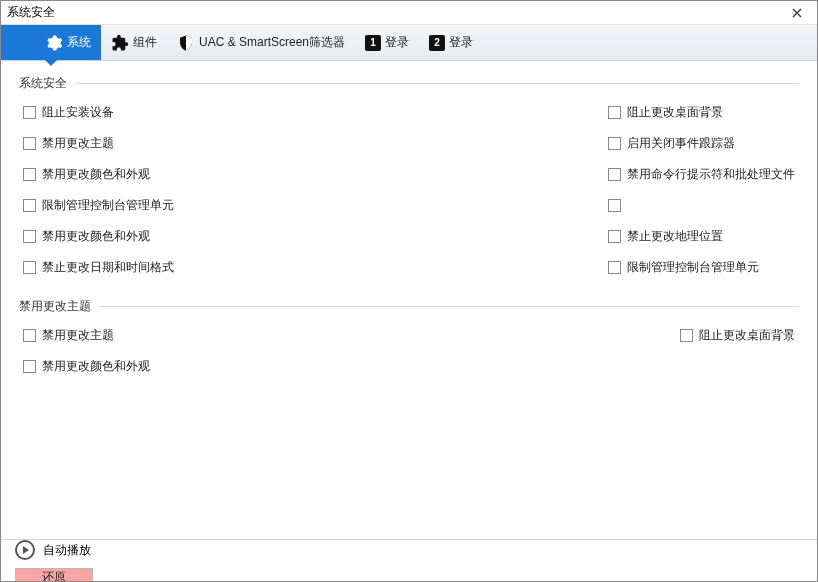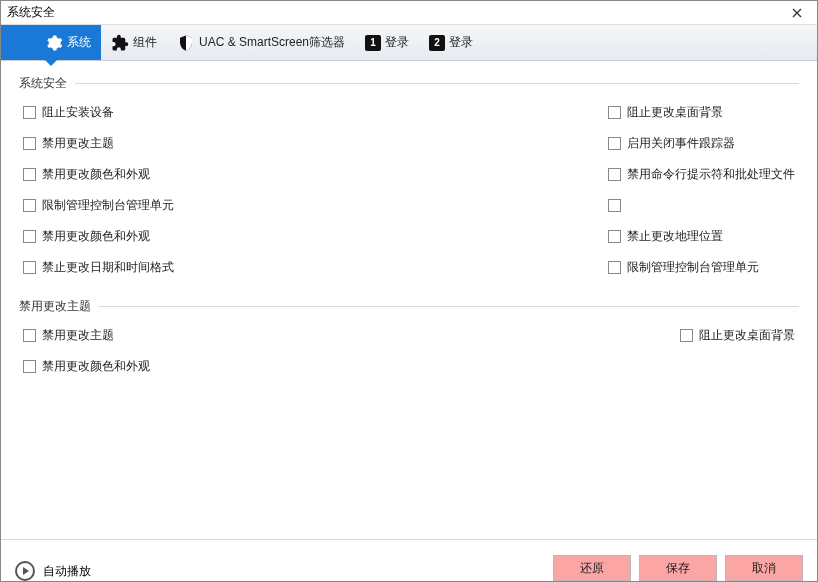--- a/index.html
+++ b/index.html
@@ -102,23 +102,24 @@
 .opt .cb {
   width: 13px; height: 13px;
   border: 1px solid #888;
   background: #fff;
   flex-shrink: 0;
 }
 .footer {
   height: 42px;
   border-top: 1px solid #d8d8d8;
   display: flex;
-  align-items: flex-end;
+  align-items: flex-start;
   padding: 0 14px;
   gap: 8px;
+  flex-direction: column;
 }
 .footer .left {
   display: flex;
   align-items: center;
   gap: 8px;
   flex: 1;
 }
 .footer .play-icon {
   width: 20px; height: 20px;
   border: 2px solid #555;

